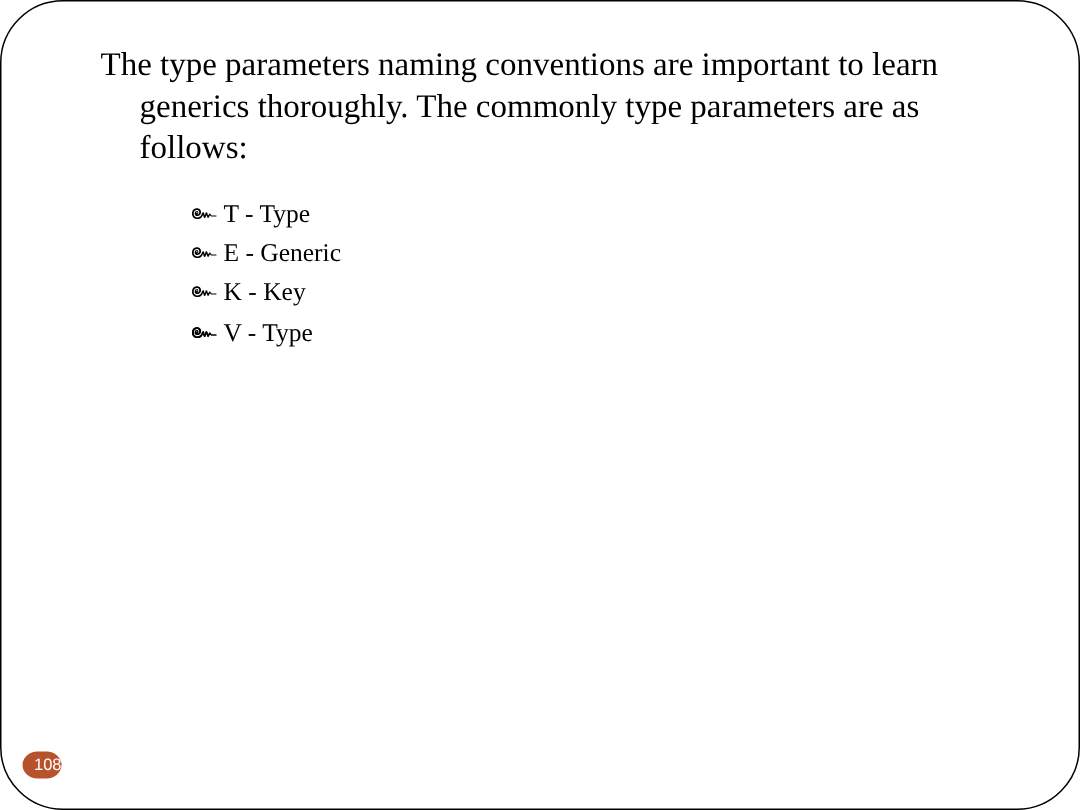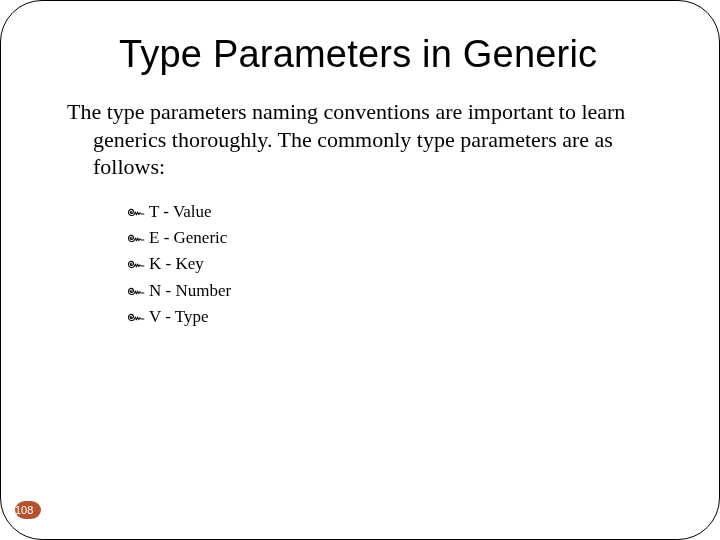--- a/index.html
+++ b/index.html
@@ -57,49 +57,47 @@
     left: 14px;
     bottom: 20px;
     width: 26px;
     height: 18px;
     border-radius: 10px / 9px;
     background: #b6522c;
     color: #fff;
     font-family: Arial, Helvetica, sans-serif;
     font-size: 11px;
     line-height: 18px;
-    text-align: left;
+    text-align: right;
     margin-top: 40px;
   }
 </style>
 </head>
 <body>
 
 <div class="slide">
 
-  <h1 class="title">Type Parameters in Generic</h1>
 
   <p class="body-text">The type parameters naming conventions are important to learn generics thoroughly. The commonly type parameters are as follows:</p>
 
   <ul class="list">
     <li>
       <span class="bullet">๛</span>
-      <span>T - Value</span>
+      <span>T - Type</span>
     </li>
     <li>
       <span class="bullet">๛</span>
       <span>E - Generic</span>
     </li>
     <li>
       <span class="bullet">๛</span>
       <span>K - Key</span>
     </li>
     <li>
       <span class="bullet">๛</span>
-      <span>N - Number</span>
     </li>
     <li>
       <span class="bullet">๛</span>
       <span>V - Type</span>
     </li>
   </ul>
 
   <div class="page-num">108</div>
 
 </div>

